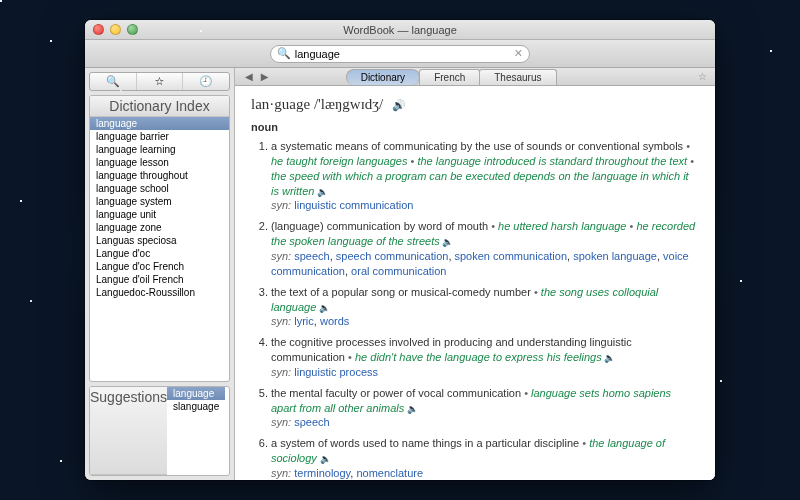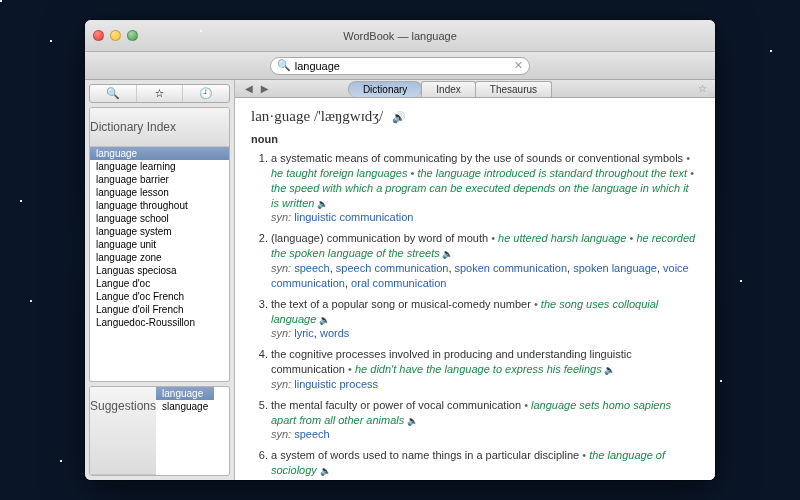--- a/index.html
+++ b/index.html
@@ -16,21 +16,21 @@
     720px 380px #fff, 60px 460px #fff, 770px 50px #fff, 30px 300px #eef,
     740px 280px #fff, 700px 470px #fff, 20px 200px #fff;
 }
 .window {
   position: absolute; left: 85px; top: 20px; width: 630px; height: 460px;
   background: #ededed; border-radius: 6px;
   box-shadow: 0 10px 40px rgba(0,0,0,0.6), 0 0 0 1px rgba(0,0,0,0.3);
   display: flex; flex-direction: column; overflow: hidden;
 }
 .titlebar {
-  height: 32px; background: linear-gradient(#e8e8e8, #d4d4d4);
+  height: 20px; background: linear-gradient(#e8e8e8, #d4d4d4);
   border-bottom: 1px solid #b0b0b0; display: flex; align-items: center;
   font-size: 11px; color: #444; position: relative;
 }
 .traffic { display: flex; gap: 6px; padding-left: 8px; }
 .dot { width: 11px; height: 11px; border-radius: 50%; border: 0.5px solid rgba(0,0,0,0.2); }
 .dot.r { background: radial-gradient(circle at 35% 30%, #ff8a80, #e53935); }
 .dot.y { background: radial-gradient(circle at 35% 30%, #ffe082, #fbc02d); }
 .dot.g { background: radial-gradient(circle at 35% 30%, #a5d6a7, #43a047); }
 .title { position: absolute; left: 0; right: 0; text-align: center; pointer-events: none; }
 .toolbar {
@@ -49,21 +49,21 @@
 .sidebar {
   width: 150px; background: #e4e4e4; border-right: 1px solid #b5b5b5;
   display: flex; flex-direction: column; padding: 4px;
 }
 .sb-header { display: flex; border: 1px solid #aaa; border-radius: 3px; overflow: hidden; background: linear-gradient(#fdfdfd,#e2e2e2); }
 .sb-header span { flex: 1; text-align: center; font-size: 11px; padding: 2px 0; border-right: 1px solid #ccc; cursor: pointer; }
 .sb-header span:last-child { border-right: none; }
 .panel { border: 1px solid #b5b5b5; border-radius: 3px; background: #fff; margin-top: 4px; flex: 0 0 auto; overflow: hidden; }
 .panel-title {
   background: linear-gradient(#f4f4f4,#dcdcdc); border-bottom: 1px solid #c4c4c4;
-  text-align: left; font-size: 12px; color: #555; padding: 12px 0;
+  text-align: center; font-size: 14px; color: #555; padding: 2px 0;
 }
 .panel-body { overflow-y: auto; }
 .panel.idx { flex: 1 1 auto; display: flex; flex-direction: column; min-height: 0; }
 .panel.idx .panel-body { flex: 1; }
 .panel.sugg { flex: 0 0 90px; display: flex; flex-direction: row; }
 .row { font-size: 10px; padding: 1px 6px; white-space: nowrap; overflow: hidden; cursor: pointer; }
 .row.sel { background: linear-gradient(#8aa3c8,#6f8db6); color: #fff; }
 .main { flex: 1; display: flex; flex-direction: column; background: #f0f0f0; min-height: 0; }
 .tabbar {
   height: 18px; background: linear-gradient(#e6e6e6,#d2d2d2); border-bottom: 1px solid #aaa;
@@ -119,22 +119,22 @@
       <div class="sb-header">
         <span>🔍</span>
         <span>☆</span>
         <span>🕘</span>
       </div>
 
       <div class="panel idx">
         <div class="panel-title">Dictionary Index</div>
         <div class="panel-body" id="index-list">
             <div class="row sel">language</div>
+            <div class="row">language barrier</div>
             <div class="row">language learning</div>
-            <div class="row">language barrier</div>
             <div class="row">language lesson</div>
             <div class="row">language throughout</div>
             <div class="row">language school</div>
             <div class="row">language system</div>
             <div class="row">language unit</div>
             <div class="row">language zone</div>
             <div class="row">Languas speciosa</div>
             <div class="row">Langue d'oc</div>
             <div class="row">Langue d'oc French</div>
             <div class="row">Langue d'oil French</div>
@@ -152,21 +152,21 @@
     </div>
 
     <div class="main">
       <div class="tabbar">
         <div class="nav">
           <span>◀</span>
           <span>▶</span>
         </div>
         <div class="tabs" id="tabs">
             <div class="tab active">Dictionary</div>
-            <div class="tab">Index</div>
+            <div class="tab">French</div>
             <div class="tab">Thesaurus</div>
           </div>
         <span class="star">☆</span>
       </div>
 
       <div class="content">
         <div>
           <span class="headword">lan·guage /'læŋgwɪdʒ/</span>
           <span class="speaker">🔊</span>
         </div>

